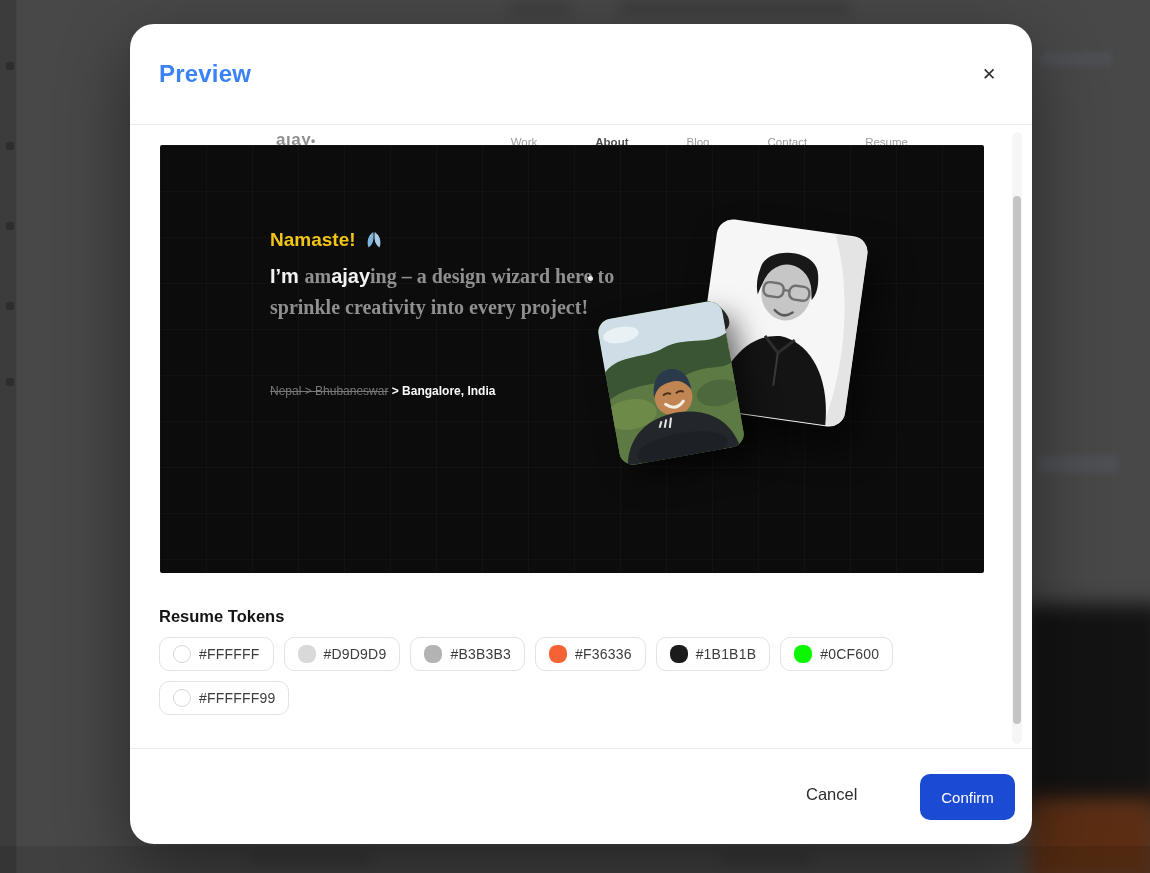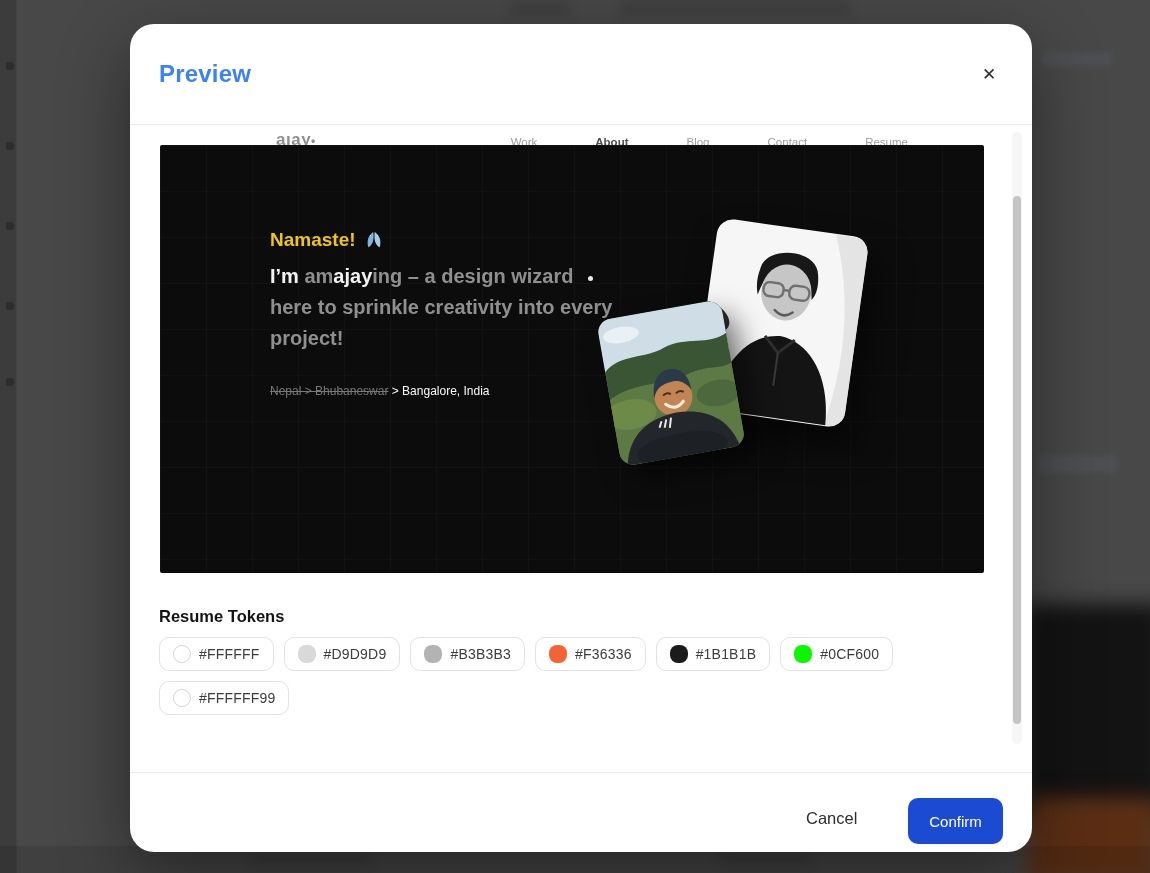--- a/index.html
+++ b/index.html
@@ -40,28 +40,28 @@
 
   .hero { position:relative; width:824px; height:428px; background:#0c0c0c; border-radius:2px; overflow:hidden;
           background-image:
             linear-gradient(rgba(255,255,255,0.022) 1px, transparent 1px),
             linear-gradient(90deg, rgba(255,255,255,0.022) 1px, transparent 1px);
           background-size:46px 46px; }
   .hero-greeting { position:absolute; left:110px; top:84px; font-size:19px; font-weight:700; color:#f0c514;
                    display:flex; align-items:center; gap:8px; }
   .hero-headline { position:absolute; left:110px; top:116px; width:350px; font-size:20px; line-height:31px; font-weight:600; }
   .hero-headline .strong { color:#f2f2f2; }
-  .hero-headline .muted { color:#8f8f8f; }
+  .hero-headline .muted { color:#8f8f8f;font-family:Liberation Serif, serif; }
   .hero-badge { position:absolute; left:110px; top:189px; height:26px; display:inline-flex; align-items:center; gap:8px;
                 padding:0 13px; background:#1d211d; border:1px solid rgba(255,255,255,0.05); border-radius:13px; }
   .badge-dot { width:7px; height:7px; border-radius:50%; box-shadow:0 0 7px 2px rgba(12,246,0,0.55); }
   .badge-text { font-size:10.5px; color:#c6cac4; letter-spacing:0.1px; white-space:nowrap; }
   .hero-location { position:absolute; left:110px; top:239px; font-size:12px; }
   .loc-old { color:#787878; text-decoration:line-through; font-weight:500; }
-  .loc-new { color:#fafafa; font-weight:400; }
+  .loc-new { color:#fafafa; font-weight:700; }
   .white-dot { position:absolute; left:428px; top:131px; width:5px; height:5px; border-radius:50%; background:#e9e9e9; }
 
   .photo-card { position:absolute; overflow:hidden; }
   .photo-right { left:545px; top:82px; width:152px; height:192px; border-radius:16px; background:#f6f6f6;
                  transform:rotate(8deg); box-shadow:14px 20px 34px rgba(0,0,0,0.55); z-index:1; }
   .photo-left { left:448px; top:164px; width:126px; height:148px; border-radius:14px; background:#55713f;
                 transform:rotate(-10deg); box-shadow:10px 16px 28px rgba(0,0,0,0.55); z-index:2; }
   .photo-card svg { display:block; width:100%; height:100%; }
 
   
@@ -71,21 +71,21 @@
           background:#fff; border:1px solid #e3e3e3; border-radius:10px; cursor:pointer; }
   .swatch { width:18px; height:18px; border-radius:8px; flex:0 0 auto; }
   .swatch.bordered { border:1px solid #d6d6d6; border-radius:50%; }
   .chip .hex { font-size:14px; color:#3c3c3c; letter-spacing:0.2px; }
 
   
   .sb-track { position:absolute; left:882px; top:7px; width:10px; height:612px; background:#f6f6f6; border-radius:6px; }
   .sb-thumb { position:absolute; left:1px; top:64px; width:8px; height:528px; background:#c4c4c4; border-radius:5px; cursor:pointer; }
 
   
-  .modal-footer { position:absolute; left:0; top:748px; width:100%; height:80px; border-top:1px solid #ececec;
+  .modal-footer { position:absolute; left:0; top:724px; width:100%; height:80px; border-top:1px solid #ececec;
                   border-radius:0 0 24px 24px; background:#fff; }
   .cancel-btn { position:absolute; left:676px; top:36px; border:none; background:transparent; font-size:16.5px;
                 color:#2d2d2d; cursor:pointer; font-family:inherit; }
   .confirm-btn { position:absolute; left:778px; top:25px; width:95px; height:46px; border:none; border-radius:10px;
                  color:#fff; font-size:15px; font-weight:500; cursor:pointer; font-family:inherit; }
 </style>
 </head>
 <body>
 
 <div class="backdrop">
@@ -230,15 +230,15 @@
         </div>
       </div>
 
     <div class="sb-track">
       <div class="sb-thumb"></div>
     </div>
   </div>
 
   <div class="modal-footer">
     <button class="cancel-btn">Cancel</button>
-    <button class="confirm-btn" style="background: rgb(28, 75, 211);">Confirm</button>
+    <button class="confirm-btn" style="background: rgb(28, 75, 211); margin-left: 12px;">Confirm</button>
   </div>
 </div>
 
 </body></html>

